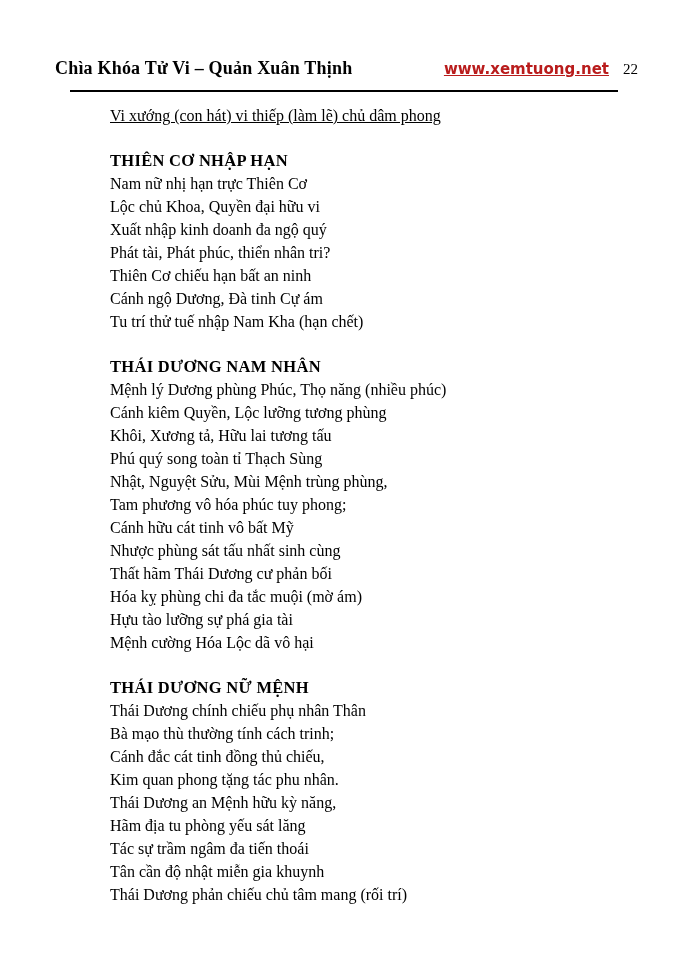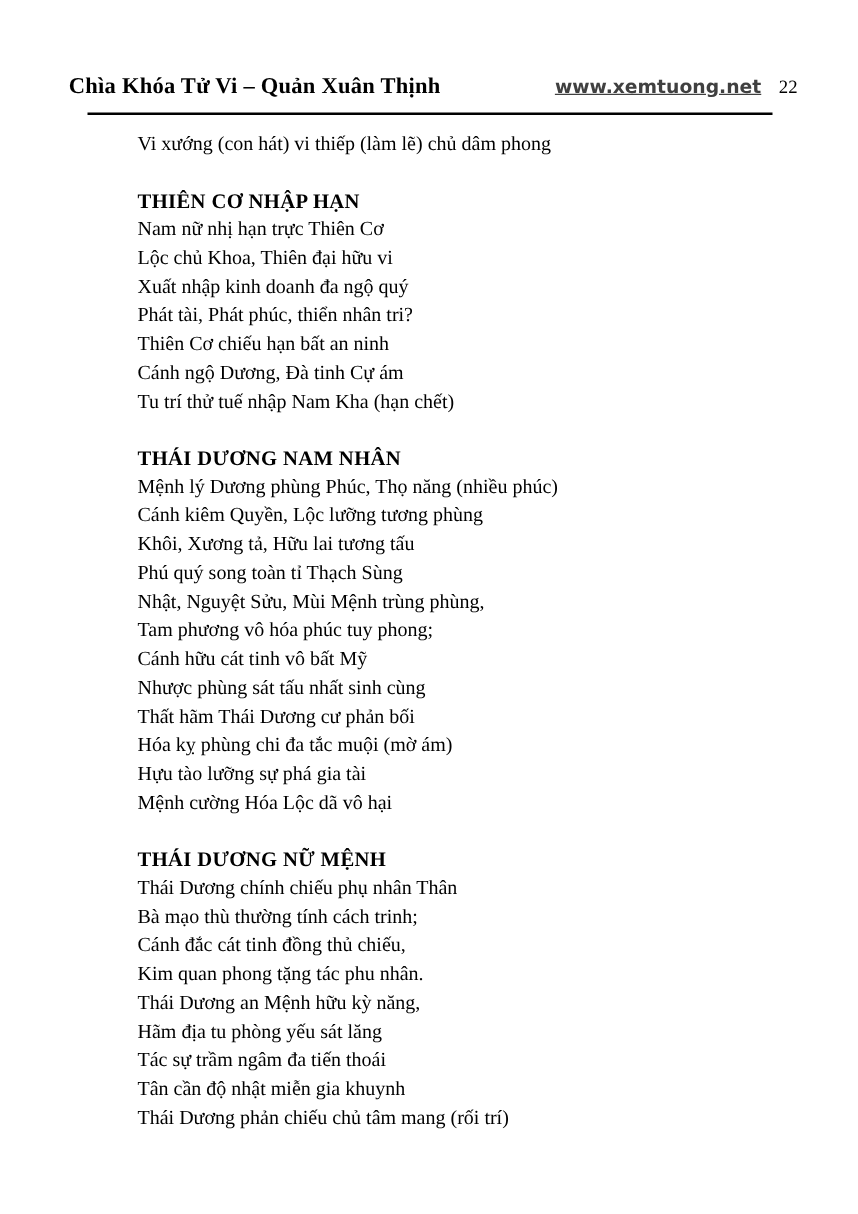--- a/index.html
+++ b/index.html
@@ -57,20 +57,21 @@
   .content {
     position: absolute;
     top: 84px;
     left: 110px;
     right: 40px;
   }
   .intro-line {
     font-size: 16px;
     line-height: 23px;
     margin: 0;
+    text-decoration: underline;
   }
   .section {
     margin-top: 22px;
   }
   .section-heading {
     font-size: 16.5px;
     font-weight: bold;
     line-height: 23px;
     margin: 0;
     letter-spacing: 0.3px;
@@ -81,33 +82,33 @@
     margin: 0;
   }
 </style>
 </head>
 <body>
 
 <div class="page">
 
   <div class="header">
     <span class="header-title">Chìa Khóa Tử Vi – Quản Xuân Thịnh</span>
-    <a class="header-link" style="color: #404040; text-decoration: underline;">www.xemtuong.net</a>
+    <a class="header-link" style="color: #b91c1c; text-decoration: underline;">www.xemtuong.net</a>
     <span class="page-number">22</span>
   </div>
 
   <div class="divider"></div>
 
   <div class="content">
     <p class="intro-line">Vi xướng (con hát) vi thiếp (làm lẽ) chủ dâm phong</p>
     <div>
         <section class="section">
           <h2 class="section-heading">THIÊN CƠ NHẬP HẠN</h2>
           <p class="poem-line">Nam nữ nhị hạn trực Thiên Cơ</p>
-          <p class="poem-line">Lộc chủ Khoa, Thiên đại hữu vi</p>
+          <p class="poem-line">Lộc chủ Khoa, Quyền đại hữu vi</p>
           <p class="poem-line">Xuất nhập kinh doanh đa ngộ quý</p>
           <p class="poem-line">Phát tài, Phát phúc, thiển nhân tri?</p>
           <p class="poem-line">Thiên Cơ chiếu hạn bất an ninh</p>
           <p class="poem-line">Cánh ngộ Dương, Đà tinh Cự ám</p>
           <p class="poem-line">Tu trí thử tuế nhập Nam Kha (hạn chết)</p>
         </section>
         <section class="section">
           <h2 class="section-heading">THÁI DƯƠNG NAM NHÂN</h2>
           <p class="poem-line">Mệnh lý Dương phùng Phúc, Thọ năng (nhiều phúc)</p>
           <p class="poem-line">Cánh kiêm Quyền, Lộc lưỡng tương phùng</p>

